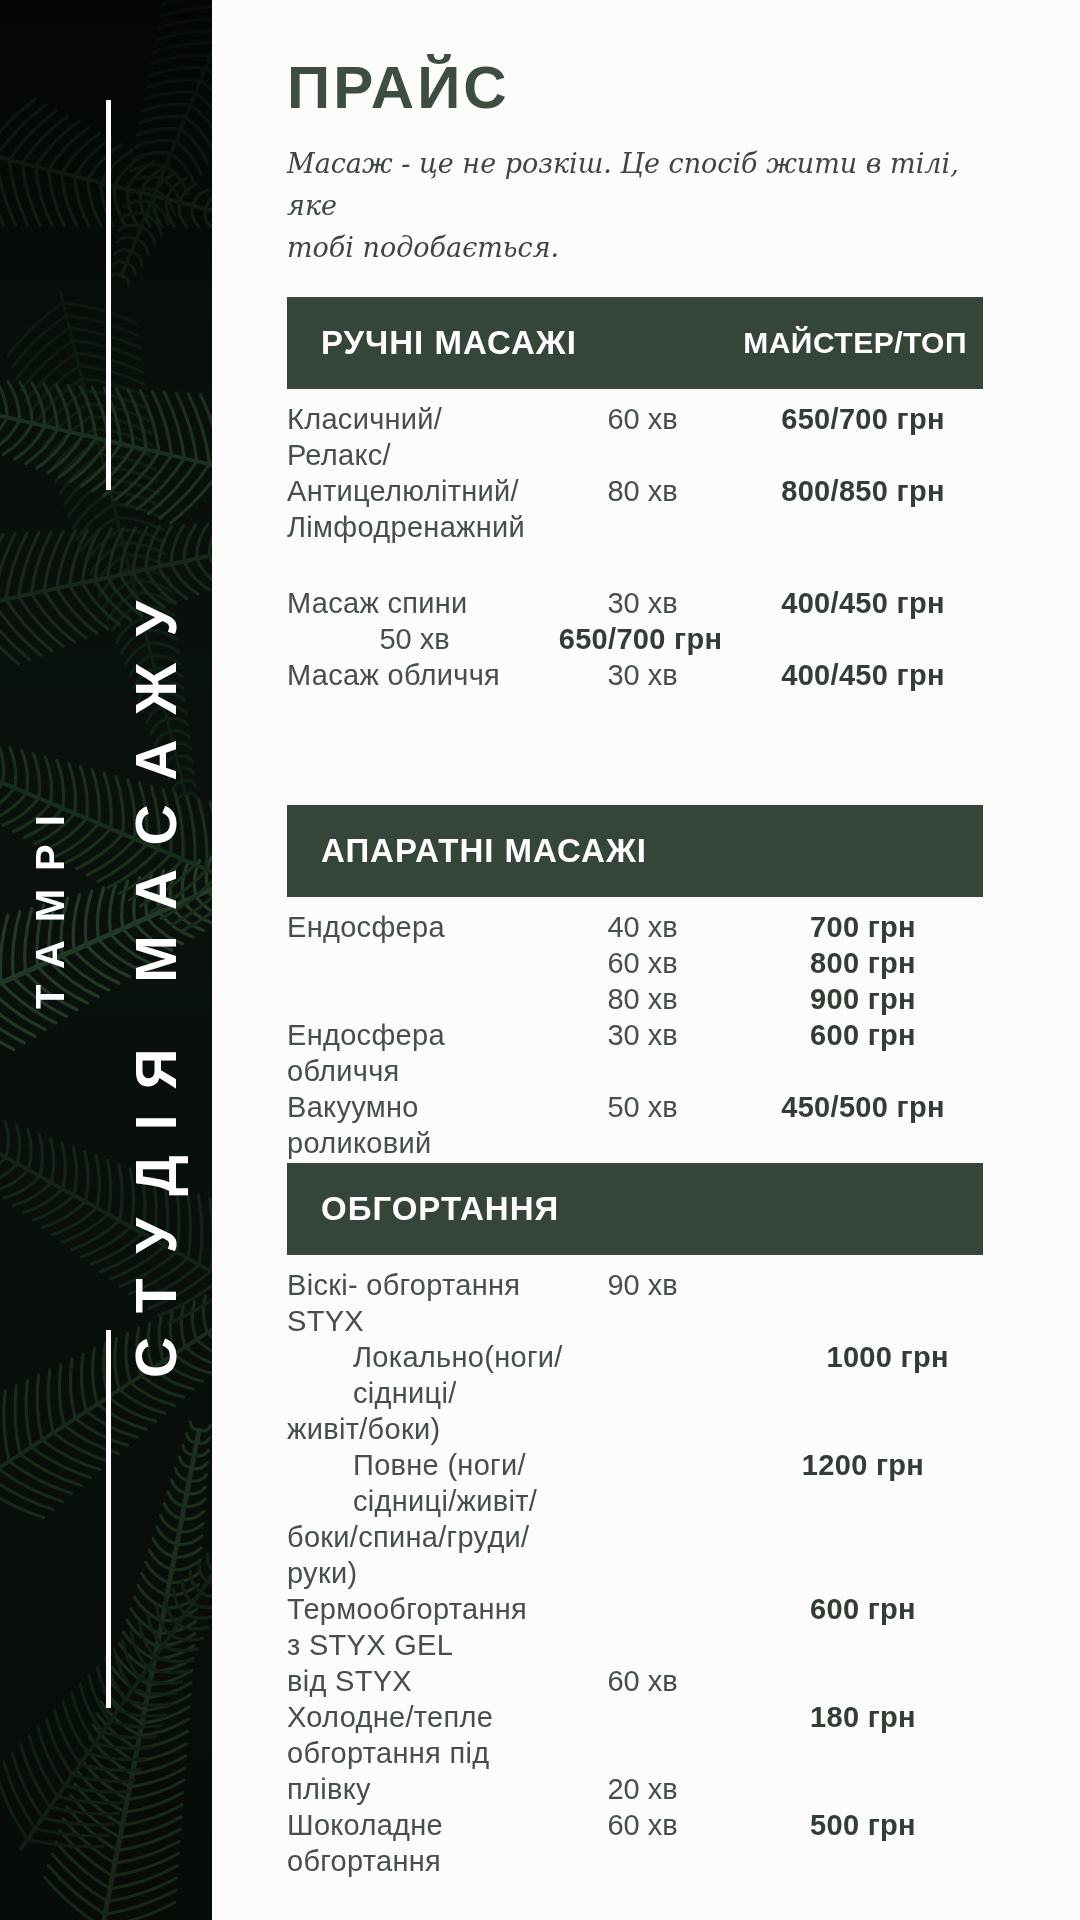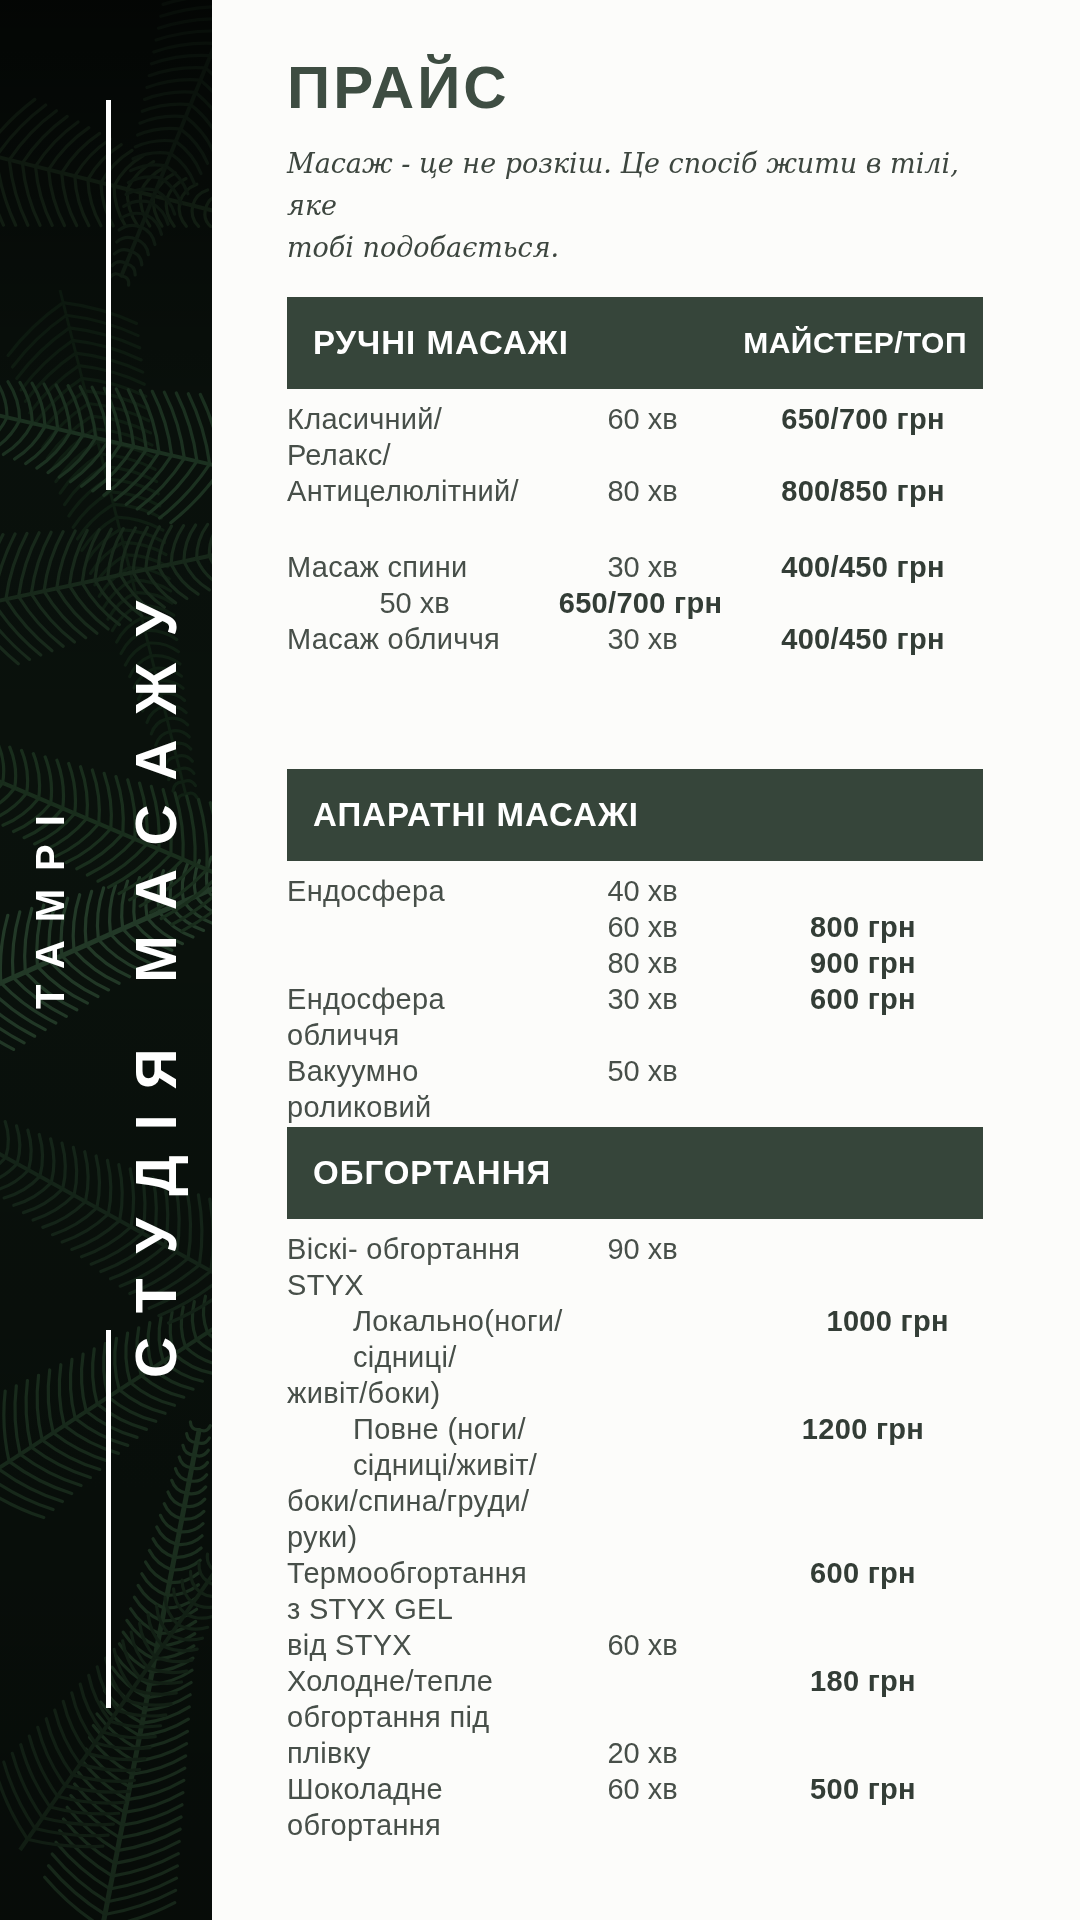--- a/index.html
+++ b/index.html
@@ -44,21 +44,21 @@
   .subtitle{
     margin-top:24px;font-family:"DejaVu Serif", serif;font-style:italic;
     font-size:27px;line-height:1.55;color:#3d463f;
   }
   .sections{margin-top:28px;}
   .price-section + .price-section{margin-top:2px;}
   .price-section.gap-large{margin-top:112px;}
   .section-bar{
     height:92px;background:var(--accent);color:#ffffff;
     display:flex;align-items:center;justify-content:space-between;
-    padding:0 16px 0 26px;
+    padding:0 16px 0 34px;
     gap:12px;
   }
   .section-title{font-size:33px;font-weight:700;letter-spacing:1px;}
   .section-title-right{font-size:30px;font-weight:700;letter-spacing:.5px;}
   .rows{padding-top:12px;}
   .row{
     display:grid;grid-template-columns:1fr 205px 240px;
     align-items:baseline;min-height:36px;line-height:36px;
     font-size:29px;color:var(--body-text);
   }
@@ -832,20 +832,25 @@
             <div class="row">
               <span class="service-name">Класичний/Релакс/</span>
               <span class="service-duration">60 хв</span>
               <span class="service-price">650/700 грн</span>
             </div>
             <div class="row">
               <span class="service-name">Антицелюлітний/</span>
               <span class="service-duration">80 хв</span>
               <span class="service-price">800/850 грн</span>
             </div>
+            <div class="row">
+              <span class="service-name">Лімфодренажний</span>
+              <span class="service-duration"></span>
+              <span class="service-price"></span>
+            </div>
             <div class="row-spacer"></div>
             <div class="row">
               <span class="service-name">Масаж спини</span>
               <span class="service-duration">30 хв</span>
               <span class="service-price">400/450 грн</span>
             </div>
             <div class="row">
               <span class="service-duration">50 хв</span>
               <span class="service-price">650/700 грн</span>
             </div>
@@ -857,39 +862,41 @@
           </div>
         </section>
         <section class="price-section gap-large">
           <div class="section-bar">
             <span class="section-title">АПАРАТНІ МАСАЖІ</span>
           </div>
           <div class="rows">
             <div class="row">
               <span class="service-name">Ендосфера</span>
               <span class="service-duration">40 хв</span>
+              <span class="service-price">700 грн</span>
             </div>
             <div class="row">
               <span class="service-name"></span>
               <span class="service-duration">60 хв</span>
               <span class="service-price">800 грн</span>
             </div>
             <div class="row">
               <span class="service-name"></span>
               <span class="service-duration">80 хв</span>
               <span class="service-price">900 грн</span>
             </div>
             <div class="row">
               <span class="service-name">Ендосфера обличчя</span>
               <span class="service-duration">30 хв</span>
               <span class="service-price">600 грн</span>
             </div>
             <div class="row">
               <span class="service-name">Вакуумно роликовий</span>
               <span class="service-duration">50 хв</span>
+              <span class="service-price">450/500 грн</span>
             </div>
           </div>
         </section>
         <section class="price-section">
           <div class="section-bar">
             <span class="section-title">ОБГОРТАННЯ</span>
           </div>
           <div class="rows">
             <div class="row">
               <span class="service-name">Віскі- обгортання STYX</span>

